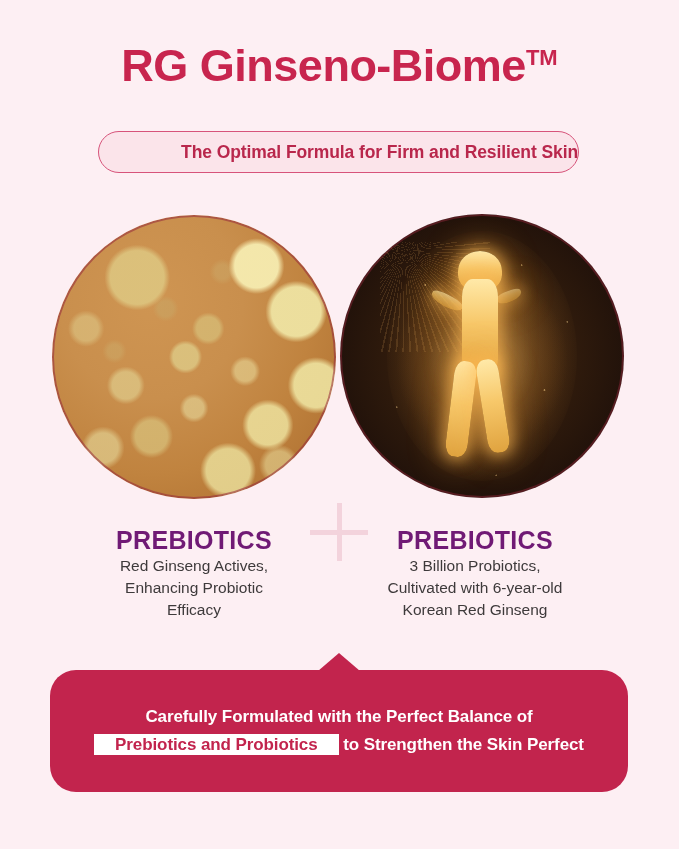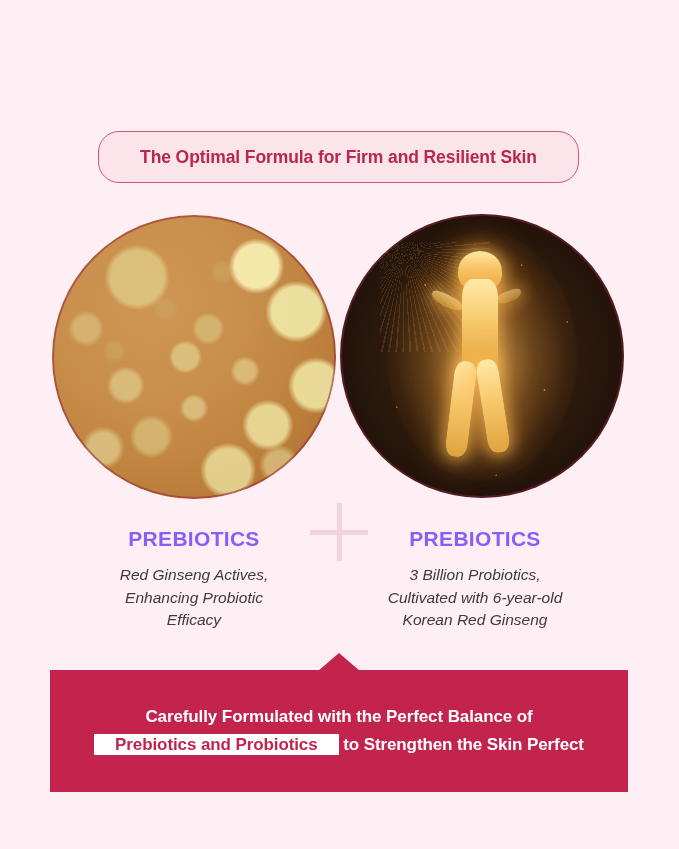--- a/index.html
+++ b/index.html
@@ -42,28 +42,28 @@
     vertical-align: super;
     font-weight: bold;
     letter-spacing: 0;
   }
 
   .subtitle-pill {
     position: absolute;
     left: 98px;
     top: 131px;
     width: 481px;
-    height: 52px;
+    height: 42px;
     box-sizing: border-box;
     border: 1.5px solid #d7537a;
     border-radius: 21px;
     background: #fbe4ea;
     display: flex;
     align-items: center;
-    justify-content: center;
+    justify-content: flex-end;
   }
   .subtitle-pill span {
     color: #b9274c;
     font-size: 17.5px;
     font-weight: bold;
     letter-spacing: -0.1px;
     white-space: nowrap;
   }
 
   
@@ -196,32 +196,30 @@
     width: 679px;
   }
   .col {
     position: absolute;
     width: 260px;
     text-align: center;
   }
   .col-left  { left: 64px; }
   .col-right { left: 345px; }
   .col-title {
-    color: #8b5cf6;
-    font-size: 21px;
+    color: #701a75;
+    font-size: 25px;
     font-weight: bold;
     letter-spacing: 0.3px;
     line-height: 1.1;
   }
   .col-desc {
-    margin-top: 14px;
     color: #3e3a3b;
     font-size: 15.5px;
     line-height: 1.45;
-    font-style: italic;
   }
 
   
   .banner-wrap {
     position: absolute;
     left: 50px;
     top: 653px;
     width: 578px;
     height: 139px;
     z-index: 4;
@@ -240,40 +238,44 @@
   .banner-box {
     position: absolute;
     left: 0;
     top: 17px;
     width: 578px;
     height: 122px;
     background: #c2244d;
     display: flex;
     align-items: center;
     justify-content: center;
+    border-radius: 26px;
   }
   .banner-text {
     color: #ffffff;
     font-size: 17px;
     font-weight: bold;
     line-height: 1.65;
     text-align: center;
     letter-spacing: -0.1px;
   }
   .banner-text .hl {
     background: #ffffff;
     color: #c2244d;
     padding: 1px 21px;
   }
 </style>
 </head>
 <body>
 
 <div class="page">
 
+  <div class="title">
+    <span>RG Ginseno-Biome</span><span class="tm">TM</span>
+  </div>
 
   <div class="subtitle-pill">
     <span>The Optimal Formula for Firm and Resilient Skin</span>
   </div>
 
   <div class="circles">
     <div class="circle circle-prebiotics"></div>
     <div class="circle circle-probiotics">
       <div class="speckles"></div>
       <div class="root-fibers"></div>

